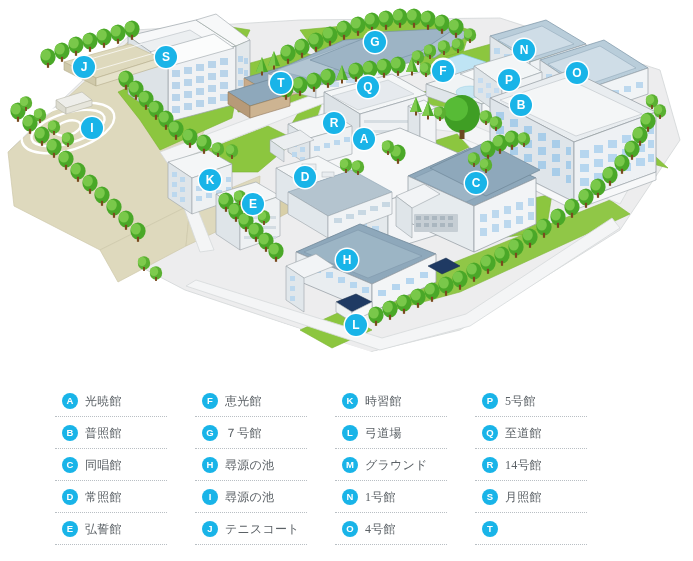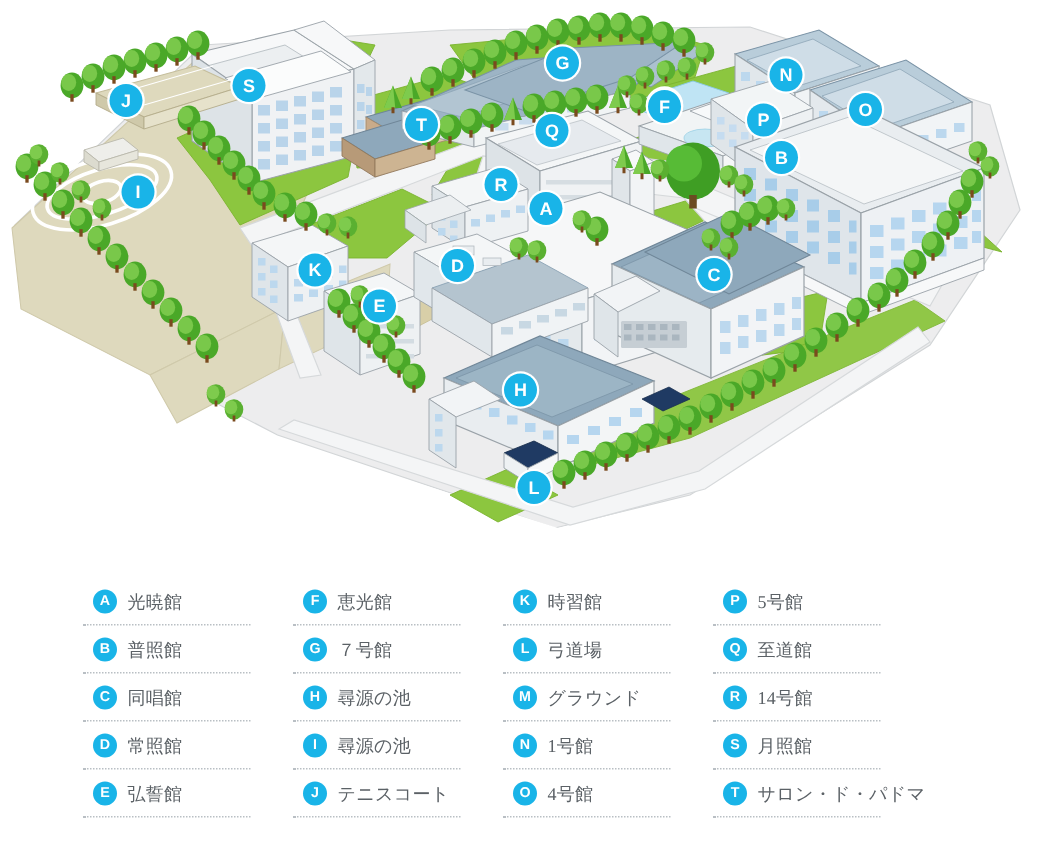--- a/index.html
+++ b/index.html
@@ -807,18 +807,17 @@
         <div class="legend-item">
           <span class="badge" style="background: rgb(25, 180, 232);">R</span>
           <span class="legend-label">14号館</span>
         </div>
         <div class="legend-item">
           <span class="badge" style="background: rgb(25, 180, 232);">S</span>
           <span class="legend-label">月照館</span>
         </div>
         <div class="legend-item">
           <span class="badge" style="background: rgb(25, 180, 232);">T</span>
-          <span class="legend-label">サロン・ド・パドマ</span>
         </div>
       </div>
     </div>
 
 </div>
 
 </body></html>

